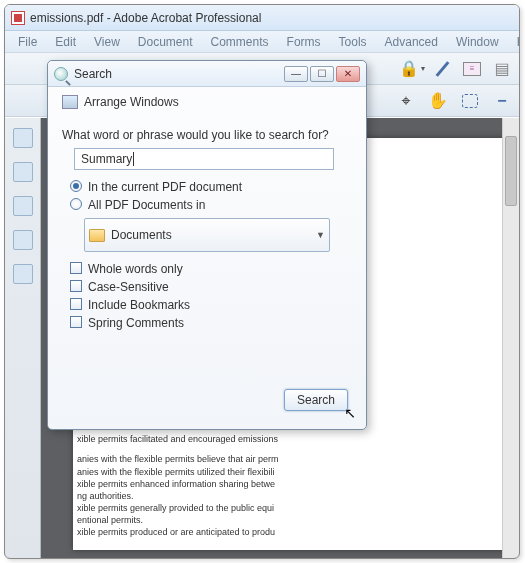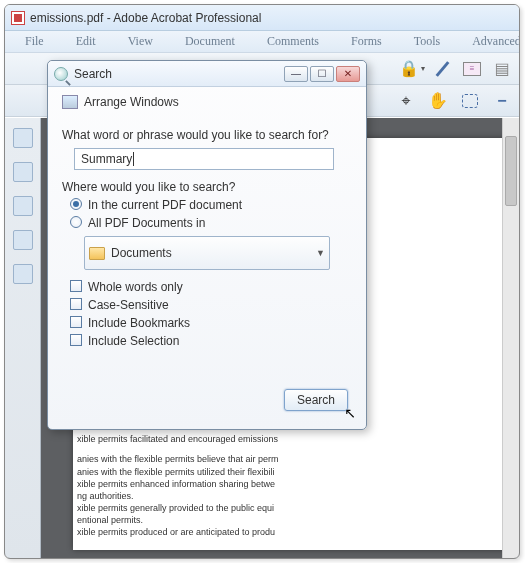--- a/index.html
+++ b/index.html
@@ -2,21 +2,21 @@
 <html><head>
 <meta charset="utf-8">
 <style>
   * { box-sizing: border-box; margin: 0; padding: 0; font-family: "Segoe UI", Tahoma, sans-serif; }
   body { background: #fff; width: 525px; height: 563px; overflow: hidden; position: relative; }
   .container { position: absolute; top: 4px; left: 4px; width: 516px; height: 555px; border: 1px solid #888; border-radius: 6px; background: #fff; box-shadow: 2px 2px 4px rgba(0,0,0,0.15); overflow: hidden; }
   .titlebar { height: 26px; background: linear-gradient(#e9f2fb,#d7e7f8); display: flex; align-items: center; padding: 12px 6px; font-size: 12px; color: #333; border-bottom: 1px solid #b8cde0; }
   .titlebar .pdf-icon { width: 14px; height: 14px; margin-right: 5px; background: #fff; border: 1px solid #c44; position: relative; }
   .titlebar .pdf-icon::after { content:""; position:absolute; inset:2px; background:#c44; }
   .menubar { height: 22px; background: linear-gradient(#eef4fb,#e0ebf6); display: flex; align-items: center; padding: 0 4px; font-size: 12px; color: #6d7f92; border-bottom: 1px solid #cdd9e6; }
-  .menubar span { margin: 0 16px; cursor: default; font-family: Liberation Serif, serif; }
+  .menubar span { margin: 0 9px; cursor: default; }
   .toolbar1 { height: 32px; background: linear-gradient(#f2f6fa,#e4ecf4); border-bottom:1px solid #c8d2dc; display:flex; align-items:center; padding:0 6px; gap:8px; }
   .toolbar2 { height: 32px; background: linear-gradient(#eef3f8,#dfe8f1); border-bottom:1px solid #c8d2dc; display:flex; align-items:center; padding:0 6px; gap:10px; }
   .tb-btn { width:22px; height:22px; border:1px solid transparent; border-radius:3px; display:flex; align-items:center; justify-content:center; }
   .lock { color:#d99a1e; font-size:16px; position:relative; display:flex; }
   .lock .chev { font-size:8px; margin-left:2px; color:#555; }
   .pen { width:3px; height:18px; background:#4a6fa5; transform:rotate(40deg); margin:0 6px; }
   .stamp { width:18px; height:14px; border:1px solid #888; background:#f6e9f6; font-size:8px; display:flex; align-items:center; justify-content:center; color:#a05ba0;}
   .cursor-sel { font-size:16px; color:#333; }
   .hand { font-size:16px; }
   .zoom-marquee { width:16px;height:14px;border:1px dashed #4a6fa5; border-radius:3px; }
@@ -170,21 +170,20 @@
       <div class="arrange">
         <div class="aicon"></div>
         <span>Arrange Windows</span>
       </div>
 
       <div class="q">What word or phrase would you like to search for?</div>
       <div class="searchbox">
         <span>Summary</span>
       </div>
 
-      <div class="q">Where would you like to search?</div>
       <div class="radio-row">
         <div class="radio checked"></div>
         <span>In the current PDF document</span>
       </div>
       <div class="radio-row">
         <div class="radio"></div>
         <span>All PDF Documents in</span>
       </div>
       <div class="combo">
         <div class="folder"></div>
@@ -199,21 +198,21 @@
       <div class="check-row">
           <div class="check"></div>
           <span>Case-Sensitive</span>
         </div>
       <div class="check-row">
           <div class="check"></div>
           <span>Include Bookmarks</span>
         </div>
       <div class="check-row">
           <div class="check"></div>
-          <span>Include Selection</span>
+          <span>Spring Comments</span>
         </div>
 
       <div class="search-btn">
         <span>Search</span>
       </div>
       <div class="mouse-cursor">↖</div>
     </div>
   </div>
 
 </div>

